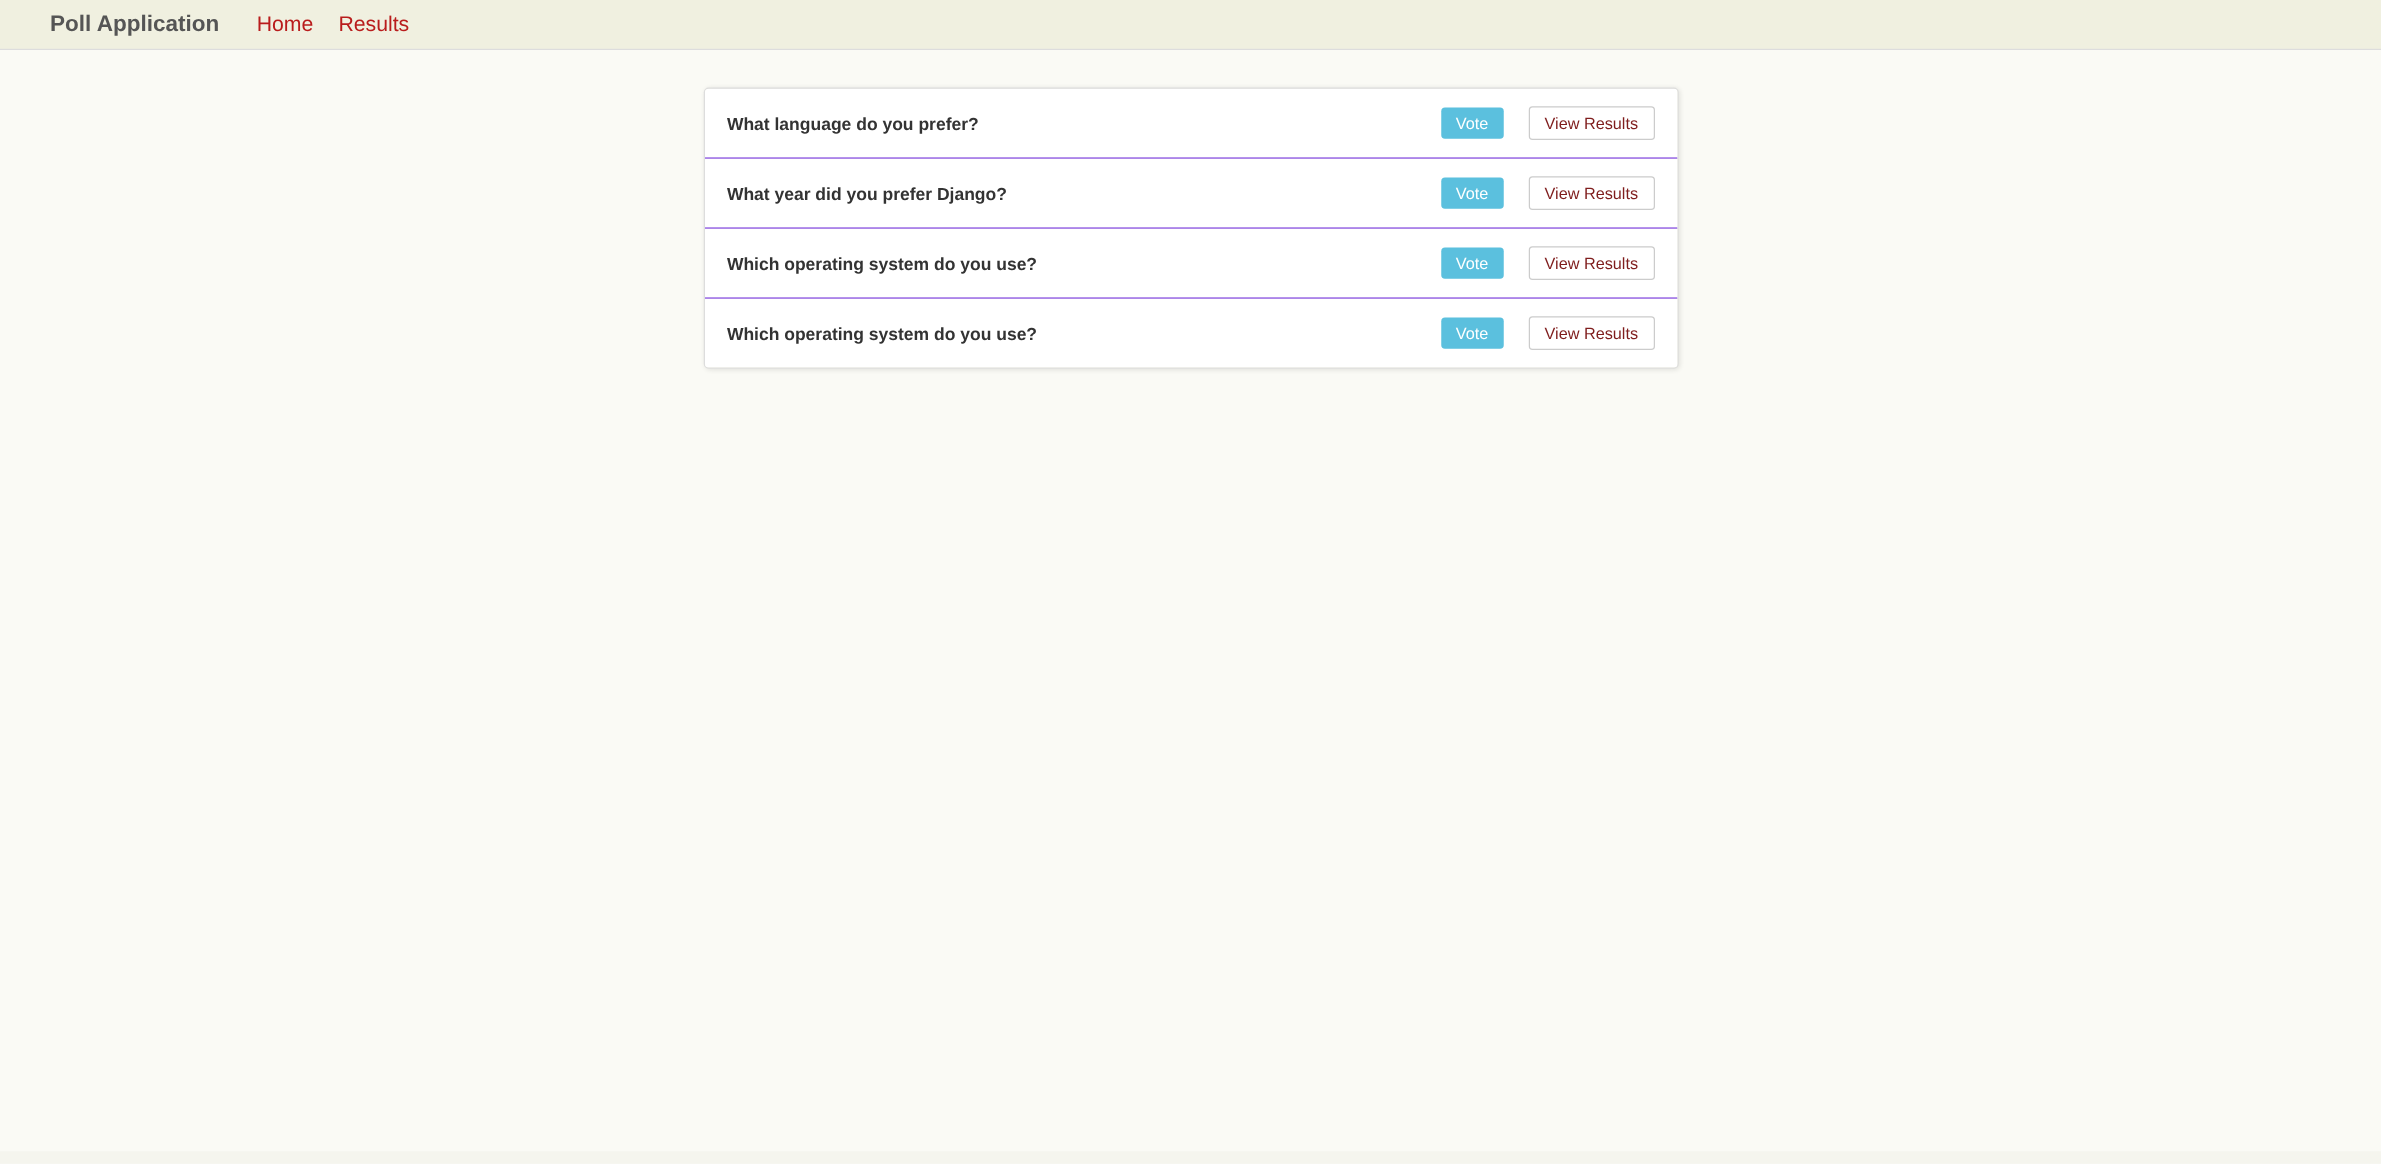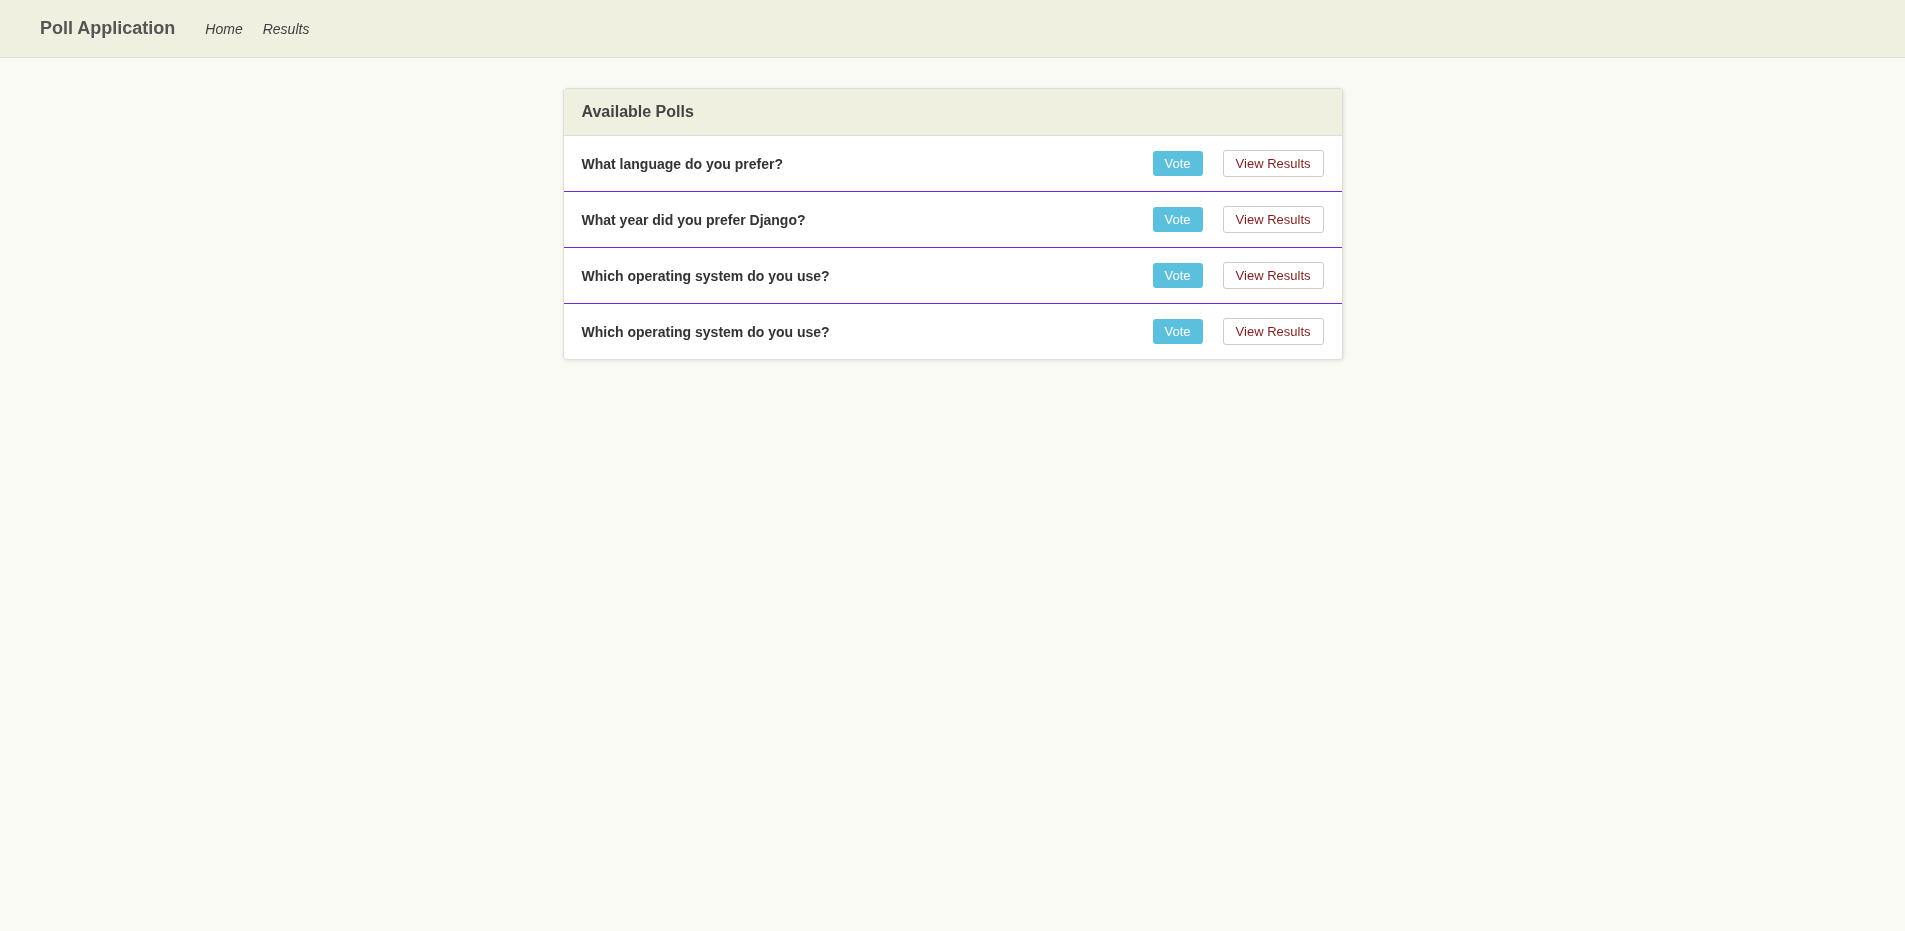--- a/index.html
+++ b/index.html
@@ -14,44 +14,43 @@
       background-color: #f5f5ee;
       color: #333;
       min-height: 931px;
     }
 
     
     .navbar {
       background-color: #f0f0e0;
       border-bottom: 1px solid #ddd;
       padding: 0 40px;
-      height: 58px;
+      height: 40px;
       display: flex;
       align-items: center;
     }
 
     .navbar-brand {
       font-size: 18px;
       font-weight: bold;
       color: #555;
       margin-right: 30px;
       text-decoration: none;
     }
 
     .navbar-nav {
       display: flex;
       gap: 20px;
       list-style: none;
     }
 
     .navbar-nav a {
-      color: #404040;
+      color: #b91c1c;
       text-decoration: none;
-      font-size: 14px;
-      font-style: italic;
+      font-size: 17px;
     }
 
     
     .main-content {
       display: flex;
       justify-content: center;
       padding: 30px 20px;
       background-color: #fafaf5;
       min-height: calc(931px - 50px);
     }
@@ -132,23 +131,20 @@
   <a class="navbar-brand">Poll Application</a>
   <ul class="navbar-nav">
 
   <li><a href="#">Home</a></li>
       <li><a href="#">Results</a></li>
     </ul>
 </nav>
 
 <div class="main-content">
   <div class="polls-container">
-    <div class="polls-header">
-      <h3>Available Polls</h3>
-    </div>
     <div id="polls-list">
 
     <div class="poll-row">
           <span class="poll-question">What language do you prefer?</span>
           <div class="poll-actions">
             <button class="btn-vote">Vote</button>
             <button class="btn-view-results">View Results</button>
           </div>
         </div>
         <div class="poll-row">

